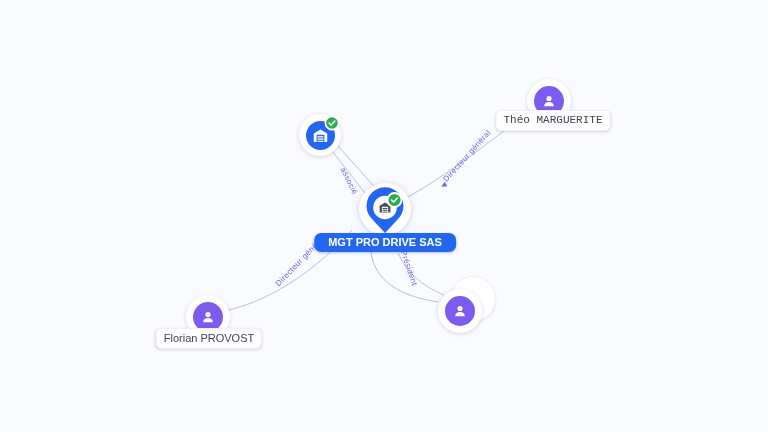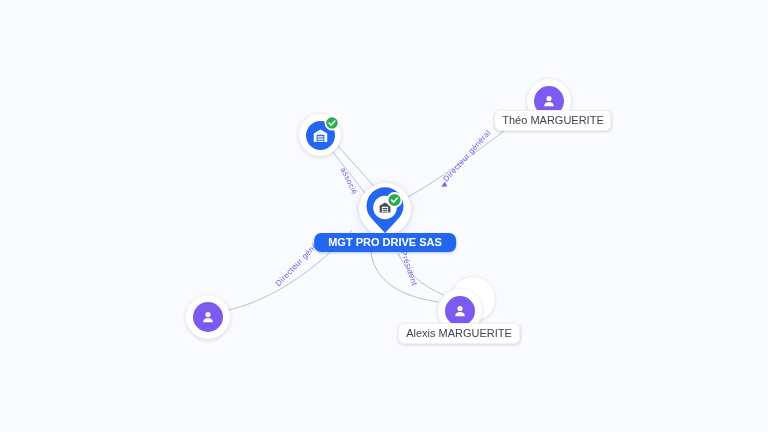--- a/index.html
+++ b/index.html
@@ -131,17 +131,17 @@
         <rect x="7.8" y="16.2" width="8.4" height="1.8"></rect>
         <rect x="7.8" y="19.4" width="8.4" height="1.6"></rect>
       </g>
       <g>
         <circle cx="37.5" cy="18" r="7" fill="#2cab52" stroke="#ffffff" stroke-width="1.8"></circle>
         <path d="M34.6,18.1 L36.6,20.1 L40.4,16.1" fill="none" stroke="#ffffff" stroke-width="1.5" stroke-linecap="round" stroke-linejoin="round"></path>
       </g>
     </svg>
   </div>
 
-  <div class="pill" style="left:553px;top:110px;">Théo MARGUERITE</div>
-  <div class="pill" style="left:459px;top:323px;">Alexis MARGUERITE</div>
+  <div class="pill" style="left:553px;top:110px;font-family:Liberation Mono, monospace;">Théo MARGUERITE</div>
+  <div class="pill" style="left:209px;top:328px;">Florian PROVOST</div>
   <div class="pill center-pill" style="left:385px;top:233px;">MGT PRO DRIVE SAS</div>
 
 </div>
 
 </body></html>

